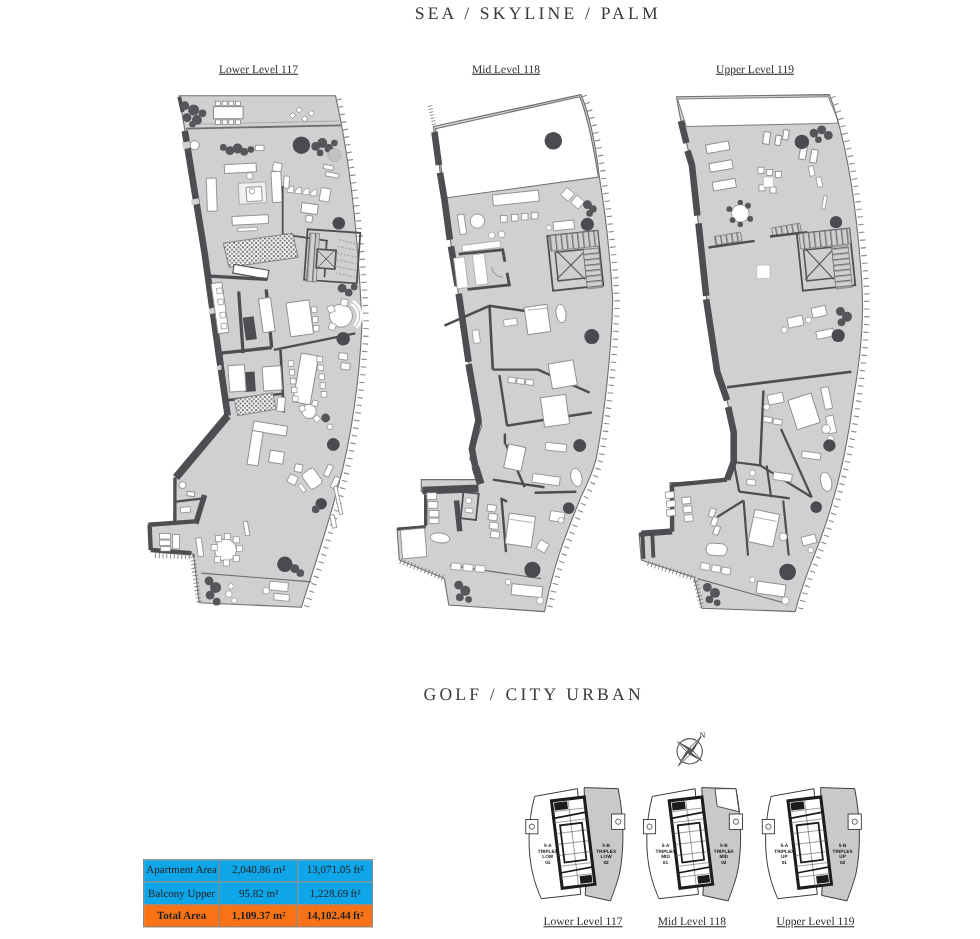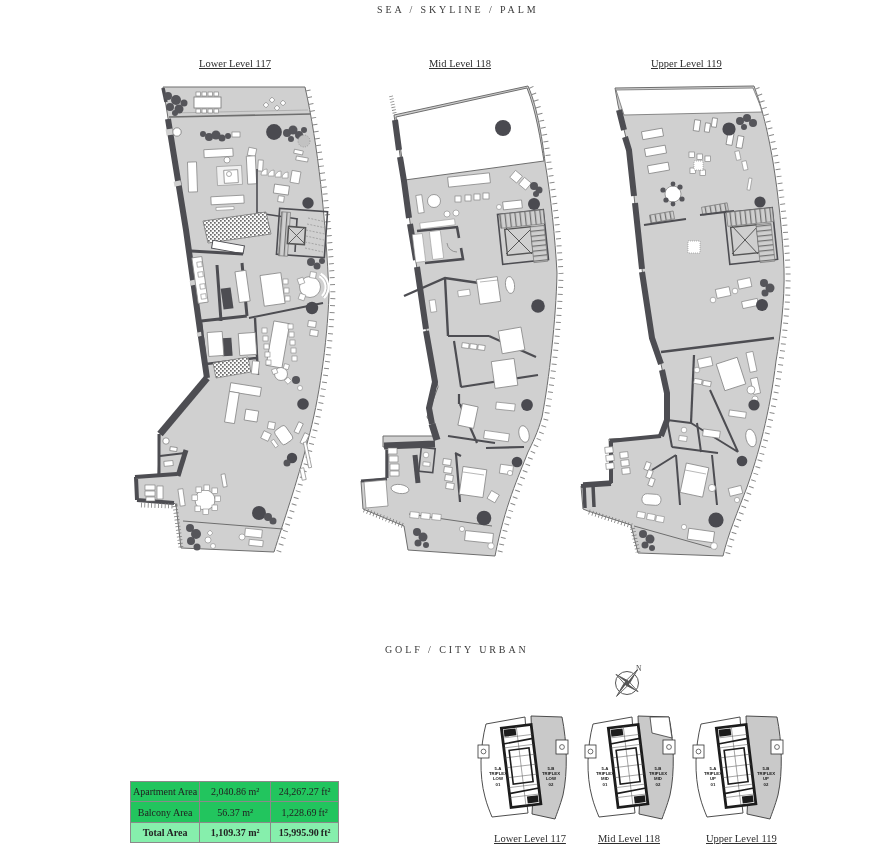--- a/index.html
+++ b/index.html
@@ -1,35 +1,35 @@
 <!DOCTYPE html>
 <html><head>
 <meta charset="utf-8">
 <style>
 html,body{margin:0;padding:0;background:#fff;}
 body{width:891px;height:854px;position:relative;overflow:hidden;
 font-family:"Liberation Serif",serif;color:#2e2e2e;}
-.hdr{position:absolute;white-space:nowrap;letter-spacing:2.9px;font-size:10px;color:#3a3a3a;}
+.hdr{position:absolute;white-space:nowrap;letter-spacing:2.9px;font-size:16px;color:#3a3a3a;}
 .ttl{position:absolute;white-space:nowrap;font-size:10.5px;color:#2e2e2e;text-decoration:underline;}
 #areatable{position:absolute;left:130px;top:781px;border-collapse:collapse;font-size:10px;color:#222;}
-#areatable td{border:1px solid #8a8a8a;padding:0 2px;height:19.4px;text-align:center;background:#22c55e;white-space:nowrap;}
-#areatable tr.tot td{background:#86efac;font-weight:bold;}
+#areatable td{border:1px solid #8a8a8a;padding:0 2px;height:19.4px;text-align:center;background:#0ea5e9;white-space:nowrap;}
+#areatable tr.tot td{background:#f97316;font-weight:bold;}
 </style>
 </head>
 <body>
 
 <div class="hdr" style="left:377px;top:4px;">SEA / SKYLINE / PALM</div>
 
 <div class="ttl" style="left:199px;top:58px;">Lower Level 117</div>
 
 <div class="ttl" style="left:429px;top:58px;">Mid Level 118</div>
 
 <div class="ttl" style="left:651px;top:58px;">Upper Level 119</div>
 
-<div class="hdr" style="left:385px;top:644px;font-family:Liberation Serif, serif;">GOLF / CITY URBAN</div>
+<div class="hdr" style="left:385px;top:623px;font-family:Liberation Serif, serif;">GOLF / CITY URBAN</div>
 
 <svg id="plans" width="891" height="854" viewBox="0 0 891 854" style="position:absolute;left:0;top:0;" fill="none" stroke-linecap="butt">
 <defs>
 <pattern id="chk" width="4" height="4" patternUnits="userSpaceOnUse">
 <rect width="4" height="4" fill="#fafafa"></rect>
 <rect width="1.7" height="1.7" fill="#6a6a6a"></rect>
 <rect x="2" y="2" width="1.7" height="1.7" fill="#6a6a6a"></rect>
 </pattern>
 <pattern id="stair" width="5" height="5" patternUnits="userSpaceOnUse">
 <rect width="5" height="5" fill="#cfcfcf"></rect>
@@ -730,31 +730,31 @@
         <text x="74" y="78.6">02</text>
 </g>
 </g>
 </svg>
 
 <table id="areatable" cellspacing="0">
 <tbody>
       <tr>
         <td style="width:64px">Apartment Area</td>
         <td style="width:66px">2,040.86 m²</td>
-        <td style="width:63px">24,267.27 ft²</td>
+        <td style="width:63px">13,071.05 ft²</td>
       </tr>
 <tr>
-        <td>Balcony Area</td>
-        <td>56.37 m²</td>
+        <td>Balcony Upper</td>
+        <td>95.82 m²</td>
         <td>1,228.69 ft²</td>
       </tr>
 <tr class="tot">
         <td>Total Area</td>
         <td>1,109.37 m²</td>
-        <td>15,995.90 ft²</td>
+        <td>14,102.44 ft²</td>
       </tr>
 </tbody>
   </table>
 
 <div class="ttl" style="left:494px;top:833px;font-size:10.5px;">Lower Level 117</div>
 
 <div class="ttl" style="left:598px;top:833px;font-size:10.5px;">Mid Level 118</div>
 
 <div class="ttl" style="left:706px;top:833px;font-size:10.5px;">Upper Level 119</div>
 

